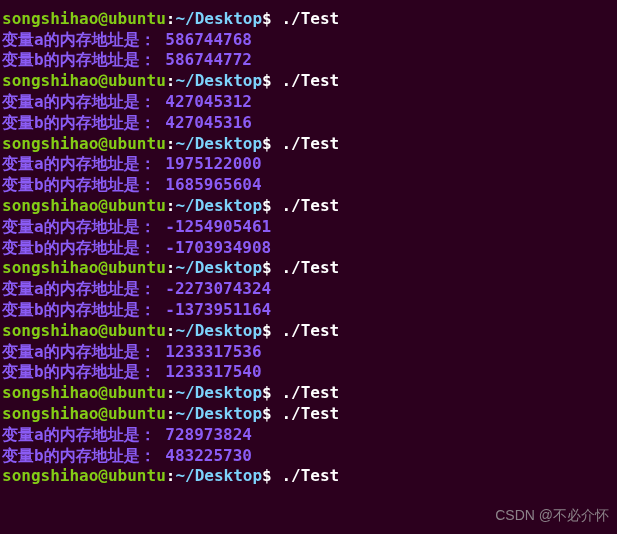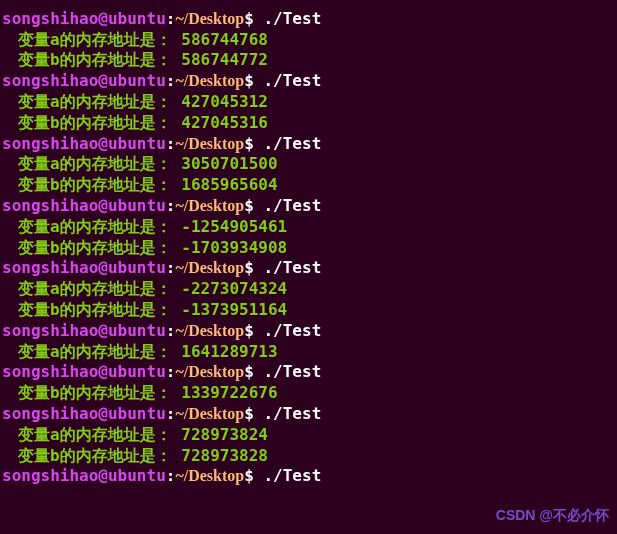--- a/index.html
+++ b/index.html
@@ -17,77 +17,75 @@
       overflow: hidden;
       position: relative;
       padding: 0 2px;
       color: #ffffff;
       font-weight: bold;
     }
     .line {
       white-space: pre;
     }
     .user-host {
-      color: #d946ef;
+      color: #84cc16;
     }
     .colon {
       color: #ffffff;
     }
     .path {
-      color: #fdba74;
-      font-family: Liberation Serif, serif;
+      color: #7dd3fc;
     }
     .dollar {
       color: #ffffff;
     }
     .cmd {
       color: #ffffff;
       margin-top: 8px;
     }
     .output {
-      color: #84cc16;
-      margin-left: 16px;
+      color: #8b5cf6;
     }
     .watermark {
       position: absolute;
       right: 8px;
       bottom: 10px;
-      color: #8b5cf6;
-      font-weight: bold;
+      color: #a3a3a3;
+      font-weight: normal;
       font-size: 14px;
       font-family: sans-serif;
       opacity: 0.8;
     }
     .cut-top {
       margin-top: -12px;
     }
   </style>
 </head>
 <body>
 
 <div id="terminal">
     <div class="line output cut-top"> </div>
     <div class="line"><span class="user-host">songshihao@ubuntu</span><span class="colon">:</span><span class="path">~/Desktop</span><span class="dollar">$</span><span class="cmd"> ./Test</span></div>
     <div class="line output"><span>变量a的内存地址是：</span><span> 586744768</span></div>
     <div class="line output"><span>变量b的内存地址是：</span><span> 586744772</span></div>
     <div class="line"><span class="user-host">songshihao@ubuntu</span><span class="colon">:</span><span class="path">~/Desktop</span><span class="dollar">$</span><span class="cmd"> ./Test</span></div>
     <div class="line output"><span>变量a的内存地址是：</span><span> 427045312</span></div>
     <div class="line output"><span>变量b的内存地址是：</span><span> 427045316</span></div>
     <div class="line"><span class="user-host">songshihao@ubuntu</span><span class="colon">:</span><span class="path">~/Desktop</span><span class="dollar">$</span><span class="cmd"> ./Test</span></div>
-    <div class="line output"><span>变量a的内存地址是：</span><span> 3050701500</span></div>
+    <div class="line output"><span>变量a的内存地址是：</span><span> 1975122000</span></div>
     <div class="line output"><span>变量b的内存地址是：</span><span> 1685965604</span></div>
     <div class="line"><span class="user-host">songshihao@ubuntu</span><span class="colon">:</span><span class="path">~/Desktop</span><span class="dollar">$</span><span class="cmd"> ./Test</span></div>
     <div class="line output"><span>变量a的内存地址是：</span><span> -1254905461</span></div>
     <div class="line output"><span>变量b的内存地址是：</span><span> -1703934908</span></div>
     <div class="line"><span class="user-host">songshihao@ubuntu</span><span class="colon">:</span><span class="path">~/Desktop</span><span class="dollar">$</span><span class="cmd"> ./Test</span></div>
     <div class="line output"><span>变量a的内存地址是：</span><span> -2273074324</span></div>
     <div class="line output"><span>变量b的内存地址是：</span><span> -1373951164</span></div>
     <div class="line"><span class="user-host">songshihao@ubuntu</span><span class="colon">:</span><span class="path">~/Desktop</span><span class="dollar">$</span><span class="cmd"> ./Test</span></div>
-    <div class="line output"><span>变量a的内存地址是：</span><span> 1641289713</span></div>
+    <div class="line output"><span>变量a的内存地址是：</span><span> 1233317536</span></div>
+    <div class="line output"><span>变量b的内存地址是：</span><span> 1233317540</span></div>
     <div class="line"><span class="user-host">songshihao@ubuntu</span><span class="colon">:</span><span class="path">~/Desktop</span><span class="dollar">$</span><span class="cmd"> ./Test</span></div>
-    <div class="line output"><span>变量b的内存地址是：</span><span> 1339722676</span></div>
     <div class="line"><span class="user-host">songshihao@ubuntu</span><span class="colon">:</span><span class="path">~/Desktop</span><span class="dollar">$</span><span class="cmd"> ./Test</span></div>
     <div class="line output"><span>变量a的内存地址是：</span><span> 728973824</span></div>
-    <div class="line output"><span>变量b的内存地址是：</span><span> 728973828</span></div>
+    <div class="line output"><span>变量b的内存地址是：</span><span> 483225730</span></div>
     <div class="line"><span class="user-host">songshihao@ubuntu</span><span class="colon">:</span><span class="path">~/Desktop</span><span class="dollar">$</span><span class="cmd"> ./Test</span></div>
   </div>
 
 <span class="watermark">CSDN @不必介怀</span>
 
 </body></html>

